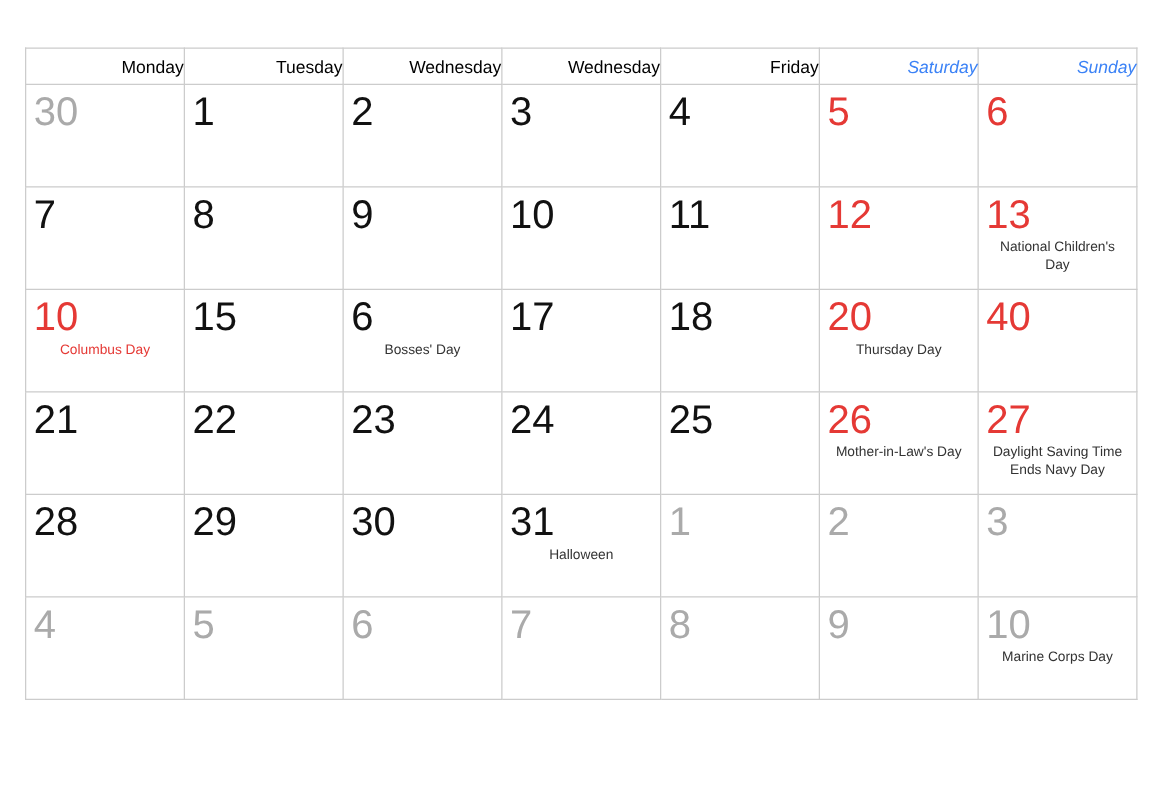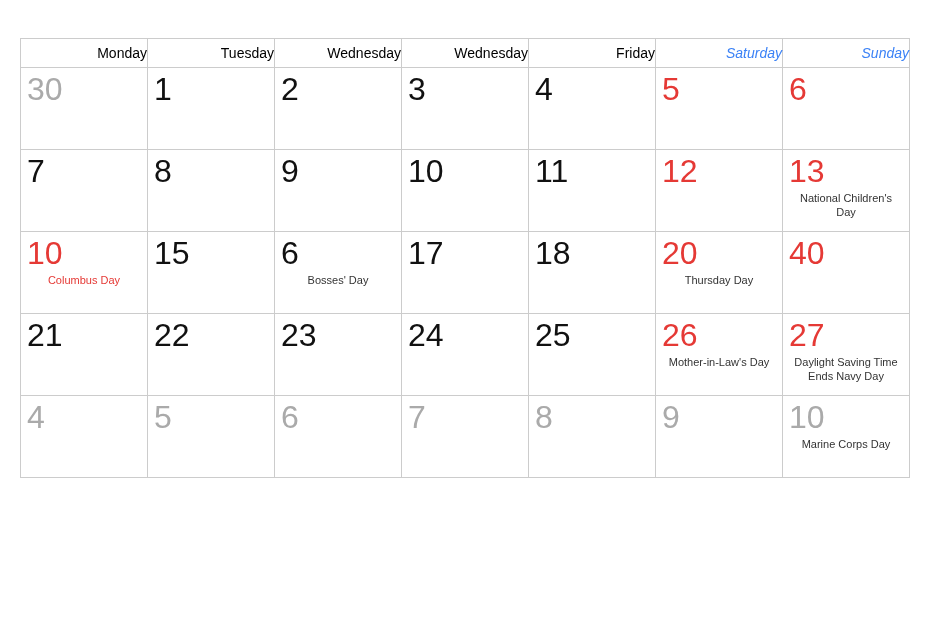--- a/index.html
+++ b/index.html
@@ -176,20 +176,44 @@
             <div class="day-event">Mother-in-Law's Day</div>
           </td>
           <td>
             <span class="day-number red">27</span>
             <div class="day-event">Daylight Saving Time Ends
 Navy Day</div>
           </td>
         </tr>
         <tr>
           <td>
+            <span class="day-number black">28</span>
+          </td>
+          <td>
+            <span class="day-number black">29</span>
+          </td>
+          <td>
+            <span class="day-number black">30</span>
+          </td>
+          <td>
+            <span class="day-number black">31</span>
+            <div class="day-event">Halloween</div>
+          </td>
+          <td>
+            <span class="day-number gray">1</span>
+          </td>
+          <td>
+            <span class="day-number gray">2</span>
+          </td>
+          <td>
+            <span class="day-number gray">3</span>
+          </td>
+        </tr>
+        <tr>
+          <td>
             <span class="day-number gray">4</span>
           </td>
           <td>
             <span class="day-number gray">5</span>
           </td>
           <td>
             <span class="day-number gray">6</span>
           </td>
           <td>
             <span class="day-number gray">7</span>

